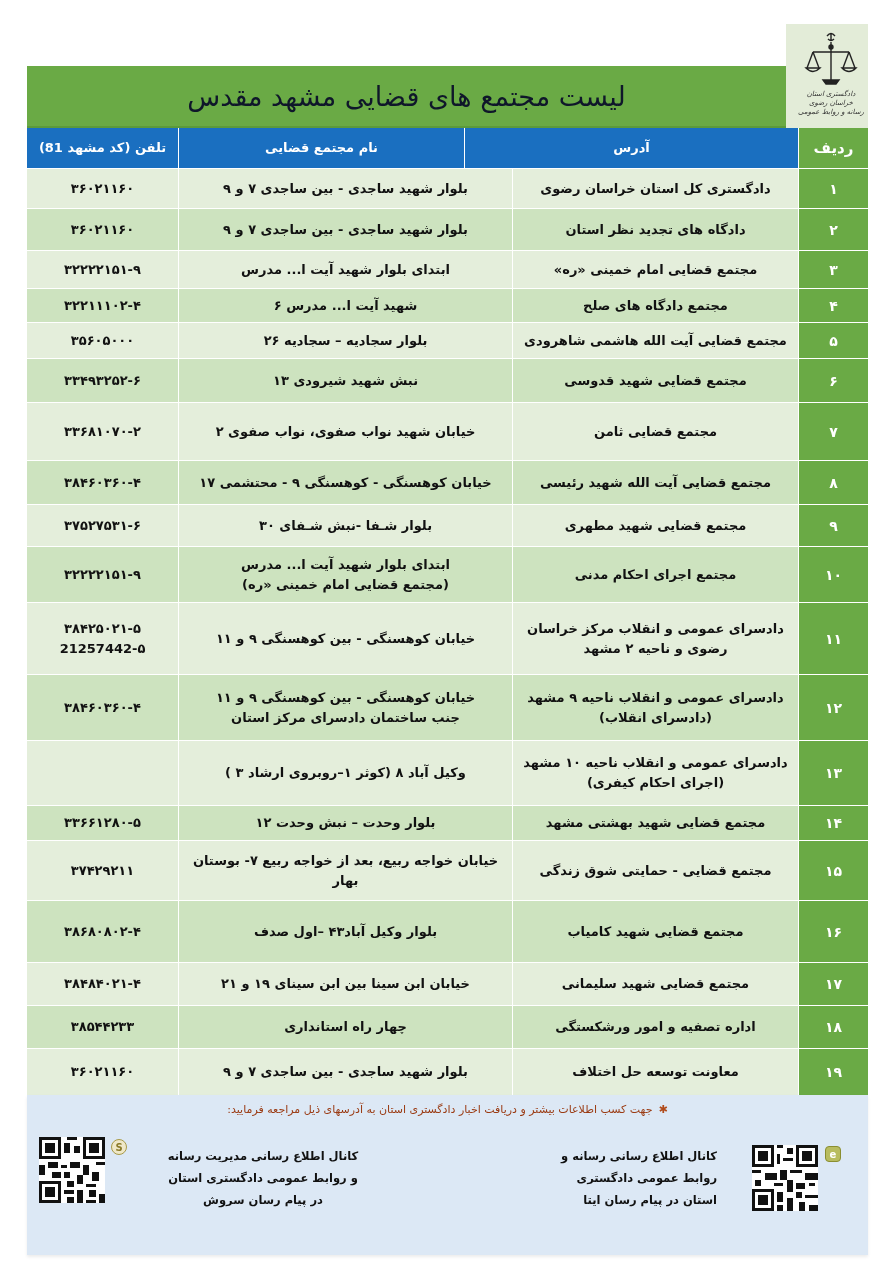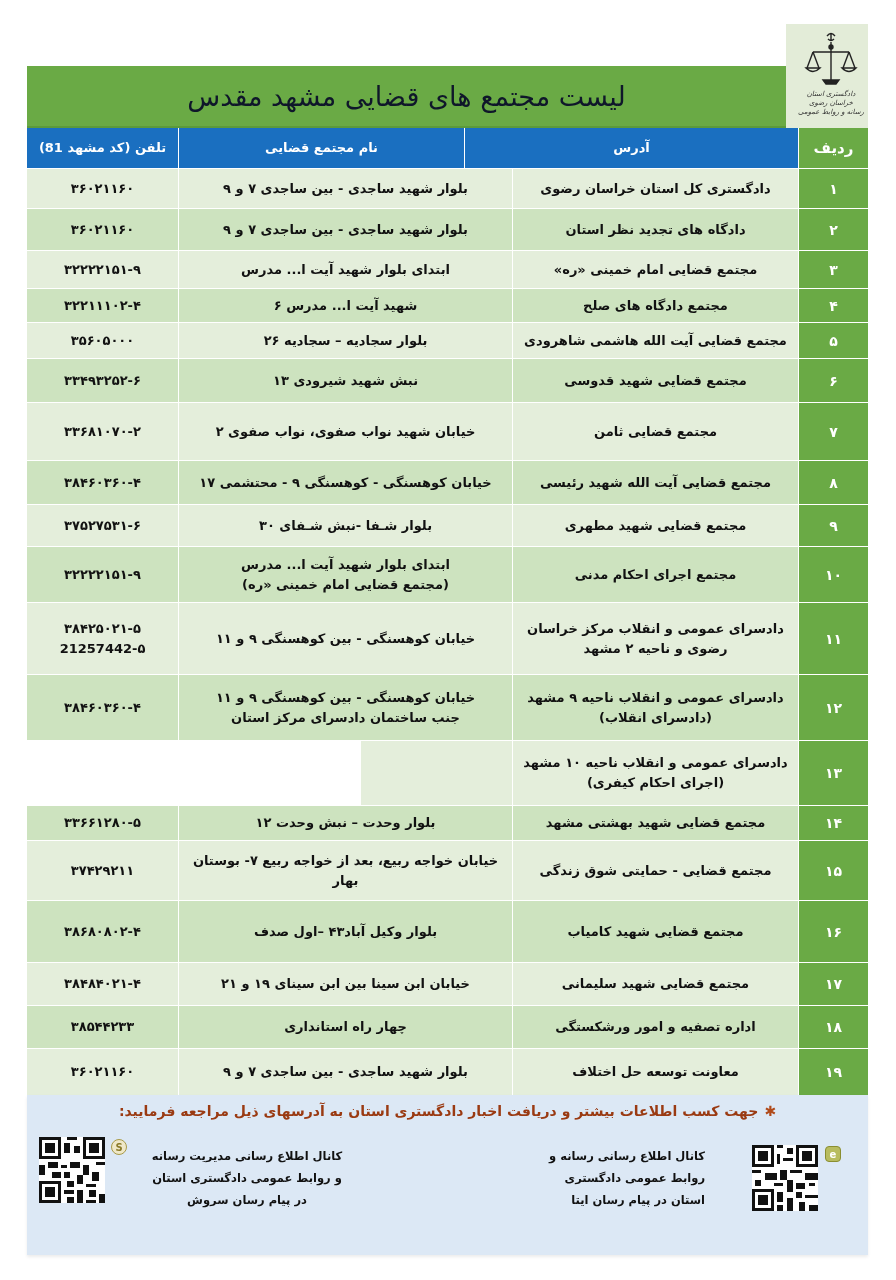--- a/index.html
+++ b/index.html
@@ -43,36 +43,36 @@
     .c-phone span { display: block; letter-spacing: 0.5px; }
     .c-addr span, .c-name span { display: block; }
 
     .footer {
       position: absolute; left: 27px; top: 1095px; width: 841px; height: 160px;
       background: #dce8f5;
       box-shadow: 0 2px 3px rgba(0,0,0,0.08);
     }
     .footer-note {
       position: absolute; top: 8px; left: 0; right: 0; text-align: center;
-      color: #9a3a12; font-size: 14px; font-weight: bold;
+      color: #9a3a12; font-size: 11px; font-weight: normal;
     }
     .footer-note .star { color: #b04a1a; margin-left: 6px; }
 
     .qr { position: absolute; width: 66px; height: 66px; background: #fff; }
     .qr svg { width: 66px; height: 66px; display: block; }
     .qr-left { left: 12px; top: 42px; }
     .qr-right { left: 725px; top: 50px; }
 
     .app-icon { position: absolute; width: 16px; height: 16px; border-radius: 50%; display: flex; align-items: center; justify-content: center; font-size: 10px; font-weight: bold; }
     .soroush-icon { left: 84px; top: 44px; background: #efe8c8; border: 1px solid #a89a48; color: #8a7a28; }
     .eitaa-icon { left: 798px; top: 51px; border-radius: 4px; background: #b8bc60; color: #fff; border: 1px solid #8a8e30; }
 
     .channel-text { position: absolute; text-align: center; font-size: 11.5px; font-weight: bold; line-height: 22px; color: #111; }
-    .channel-left { left: 120px; top: 50px; width: 200px; }
-    .channel-right { left: 508px; top: 50px; width: 170px; text-align: right; }
+    .channel-left { left: 136px; top: 50px; width: 200px; }
+    .channel-right { left: 520px; top: 50px; width: 170px; text-align: right; }
   </style>
 </head>
 <body>
 
 <div class="logo-box">
   <svg viewBox="0 0 56 58">
     <g stroke="#222" stroke-width="1.4" fill="none">
       <path d="M28 4 v6 M24 6 q4 -5 8 0 M25 9 q3 3 6 0"></path>
       <line x1="28" y1="12" x2="28" y2="50"></line>
       <circle cx="28" cy="17" r="2" fill="#222"></circle>
@@ -251,20 +251,23 @@
         </div>
         <div class="cell c-phone">
           <span>۳۸۴۶۰۳۶۰-۴</span>
         </div>
       </div>
       <div class="row body-row odd" style="height: 65px;">
         <div class="cell c-idx">۱۳</div>
         <div class="cell c-name" style="flex-direction: column; align-items: center;">
           <span>دادسرای عمومی و انقلاب ناحیه ۱۰ مشهد</span>
           <span>(اجرای احکام کیفری)</span>
+        </div>
+        <div class="cell c-addr" style="flex-direction: column;">
+          <span>وکیل آباد ۸ (کوثر ۱–روبروی ارشاد ۳ )</span>
         </div>
         <div class="cell c-phone"></div>
       </div>
       <div class="row body-row even" style="height: 35px;">
         <div class="cell c-idx">۱۴</div>
         <div class="cell c-name" style="flex-direction: column;">
           <span>مجتمع قضایی شهید بهشتی مشهد</span>
         </div>
         <div class="cell c-addr" style="flex-direction: column;">
           <span>بلوار وحدت – نبش وحدت ۱۲</span>

